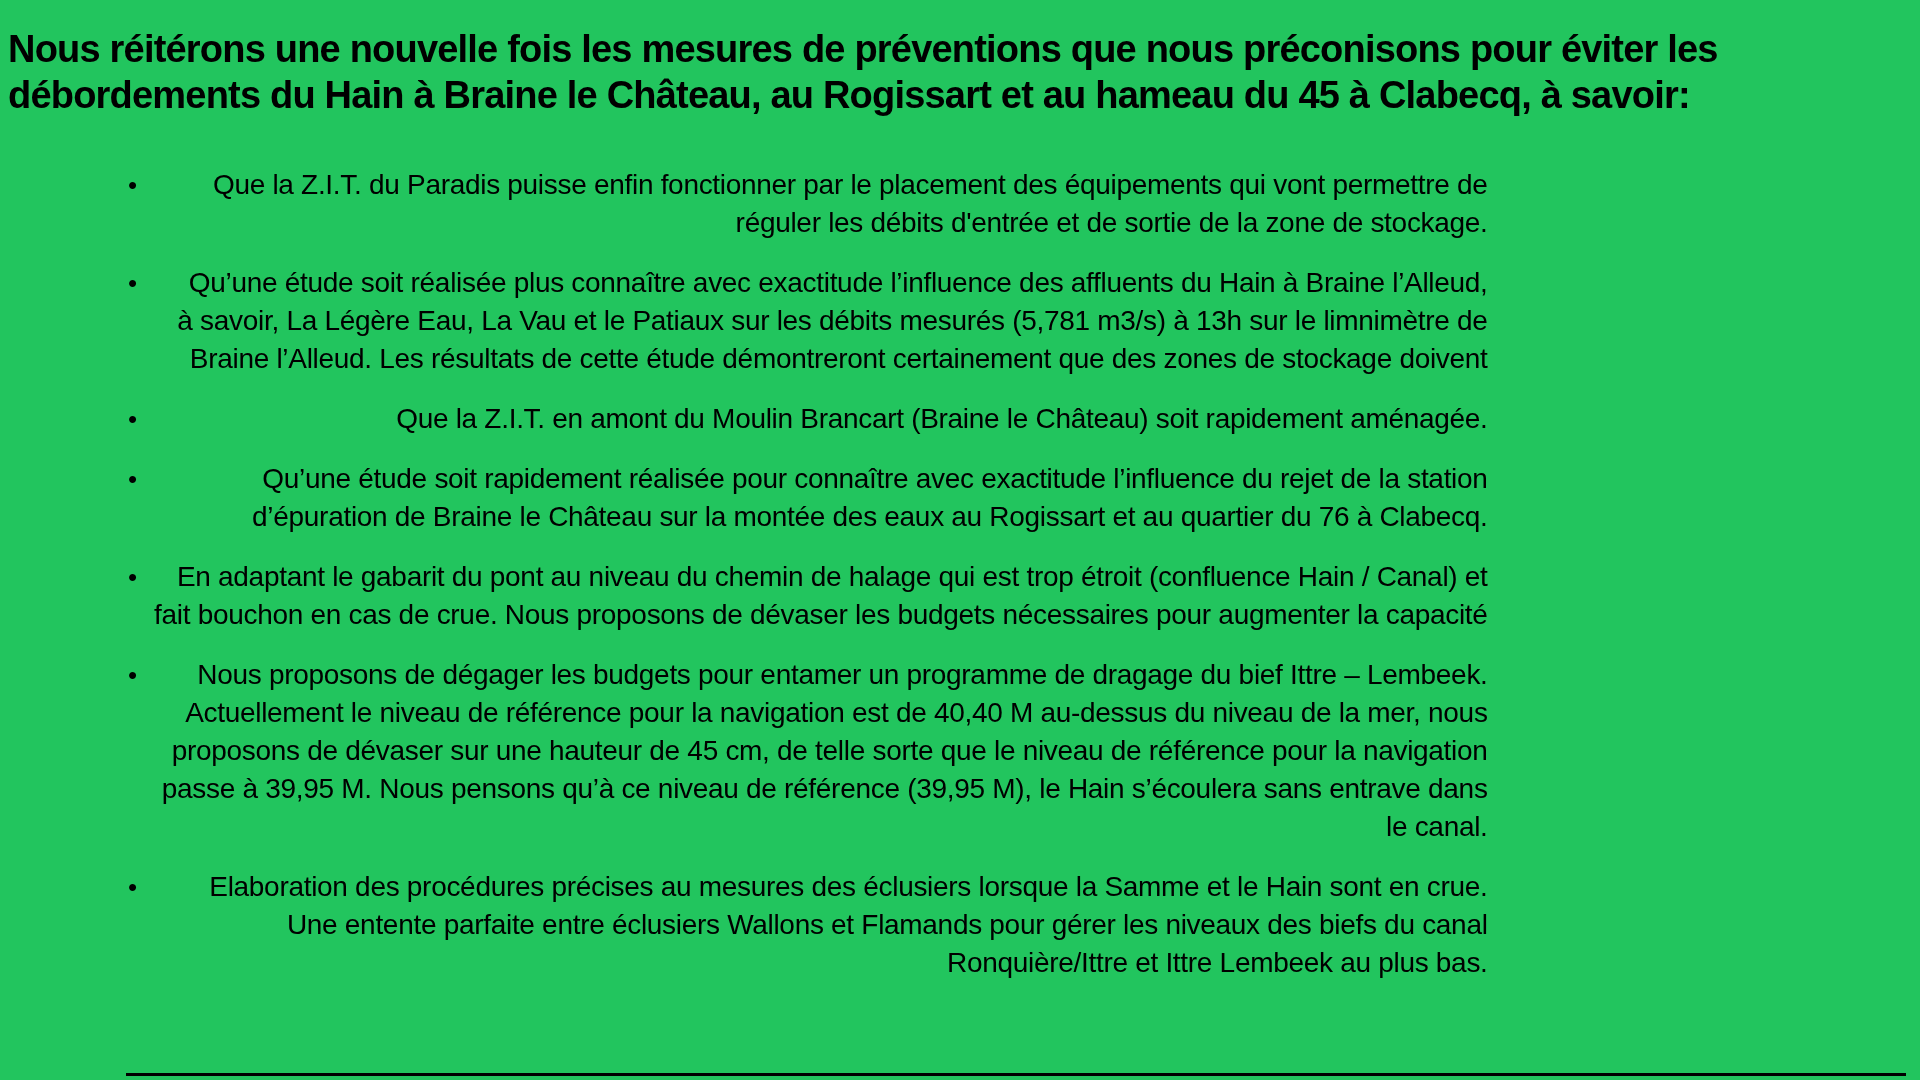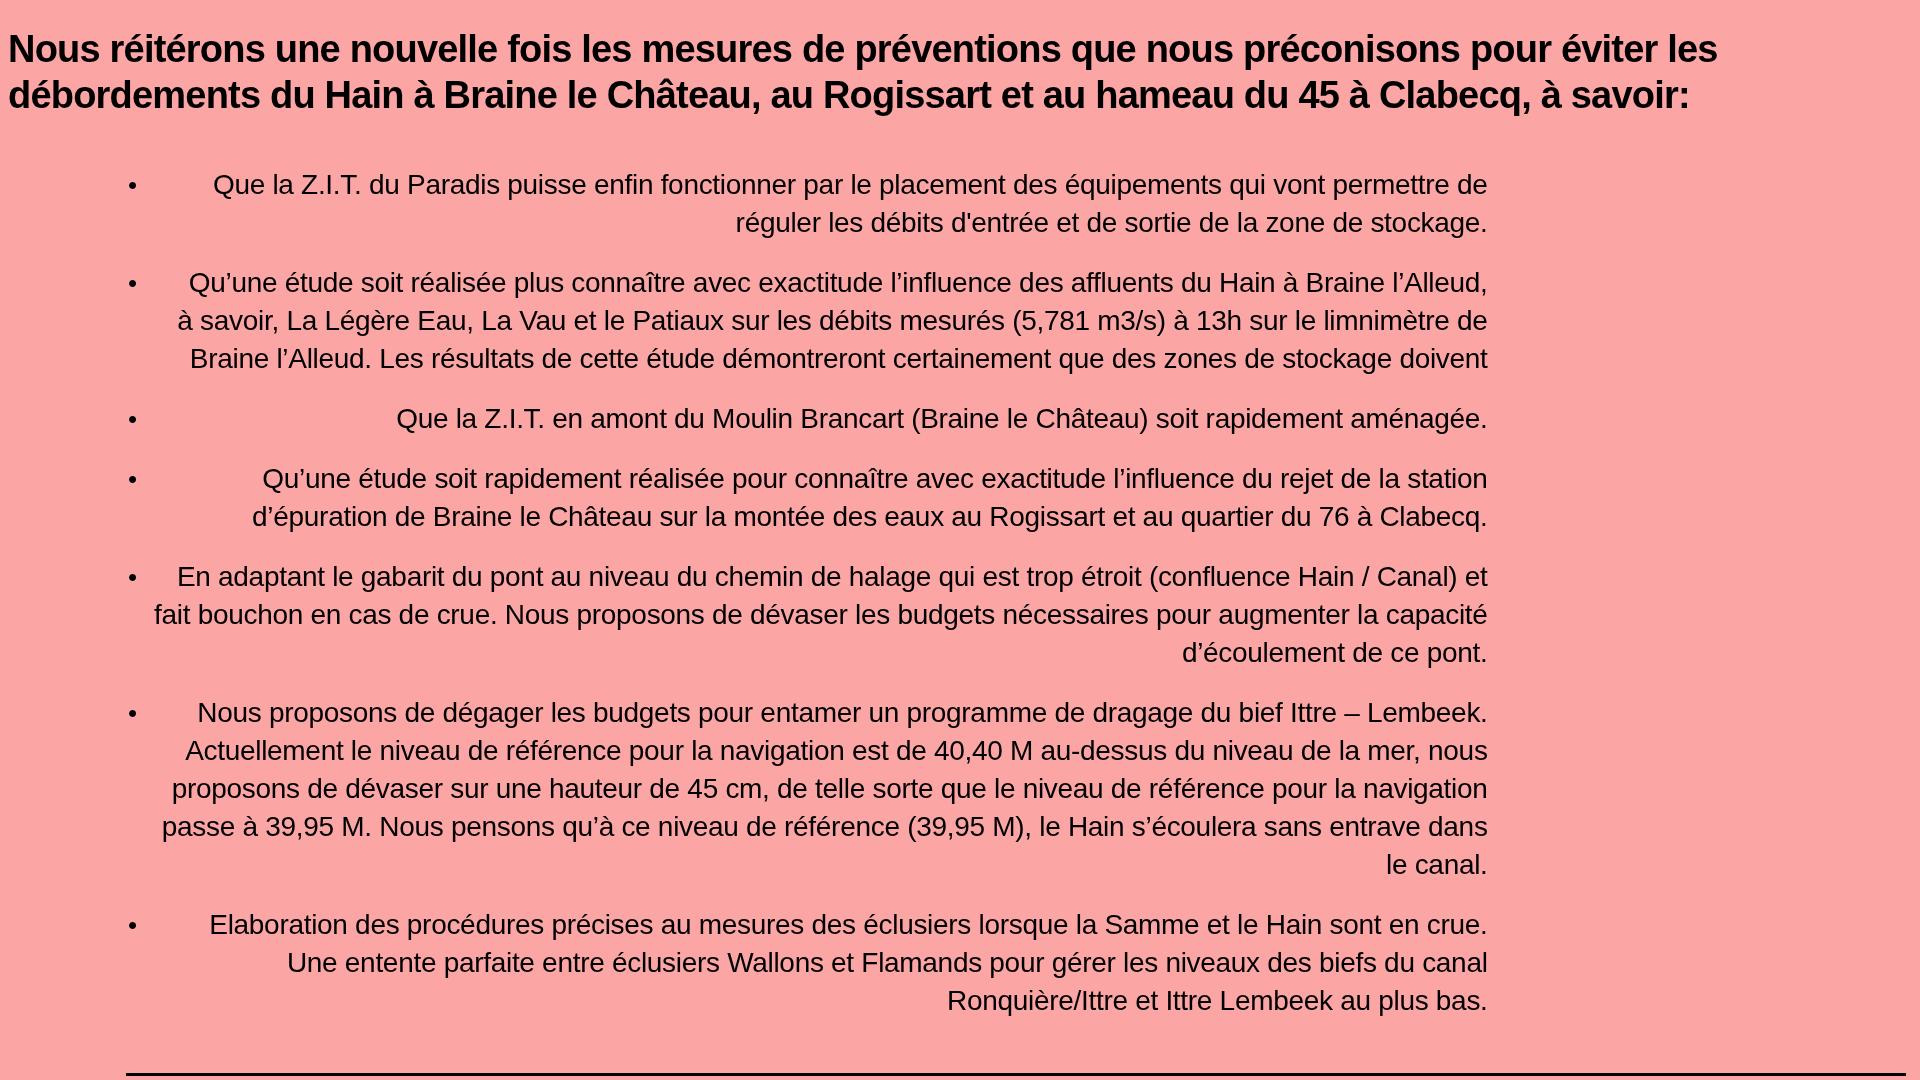--- a/index.html
+++ b/index.html
@@ -4,21 +4,21 @@
 <style>
   html, body {
     margin: 0;
     padding: 0;
     background: #ffffff;
   }
   .slide {
     position: relative;
     width: 1920px;
     height: 1080px;
-    background: #fca5a5;
+    background: #22c55e;
     color: #000000;
     font-family: "Liberation Sans", sans-serif;
     overflow: hidden;
   }
   .title {
     position: absolute;
     left: 8px;
     top: 26px;
     margin: 0;
     font-size: 38px;
@@ -90,21 +90,20 @@
     <li>
       <span class="bline">Que la Z.I.T. en amont du Moulin Brancart (Braine le Château) soit rapidement aménagée.</span>
     </li>
     <li>
       <span class="bline">Qu’une étude soit rapidement réalisée pour connaître avec exactitude l’influence du rejet de la station</span>
       <span class="bline">d’épuration de Braine le Château sur la montée des eaux au Rogissart et au quartier du 76 à Clabecq.</span>
     </li>
     <li>
       <span class="bline">En adaptant le gabarit du pont au niveau du chemin de halage qui est trop étroit (confluence Hain / Canal) et</span>
       <span class="bline">fait bouchon en cas de crue. Nous proposons de dévaser les budgets nécessaires pour augmenter la capacité</span>
-      <span class="bline">d’écoulement de ce pont.</span>
     </li>
     <li>
       <span class="bline">Nous proposons de dégager les budgets pour entamer un programme de dragage du bief Ittre – Lembeek.</span>
       <span class="bline">Actuellement le niveau de référence pour la navigation est de 40,40 M au-dessus du niveau de la mer, nous</span>
       <span class="bline">proposons de dévaser sur une hauteur de 45 cm, de telle sorte que le niveau de référence pour la navigation</span>
       <span class="bline">passe à 39,95 M. Nous pensons qu’à ce niveau de référence (39,95 M), le Hain s’écoulera sans entrave dans</span>
       <span class="bline">le canal.</span>
     </li>
     <li>
       <span class="bline">Elaboration des procédures précises au mesures des éclusiers lorsque la Samme et le Hain sont en crue.</span>

